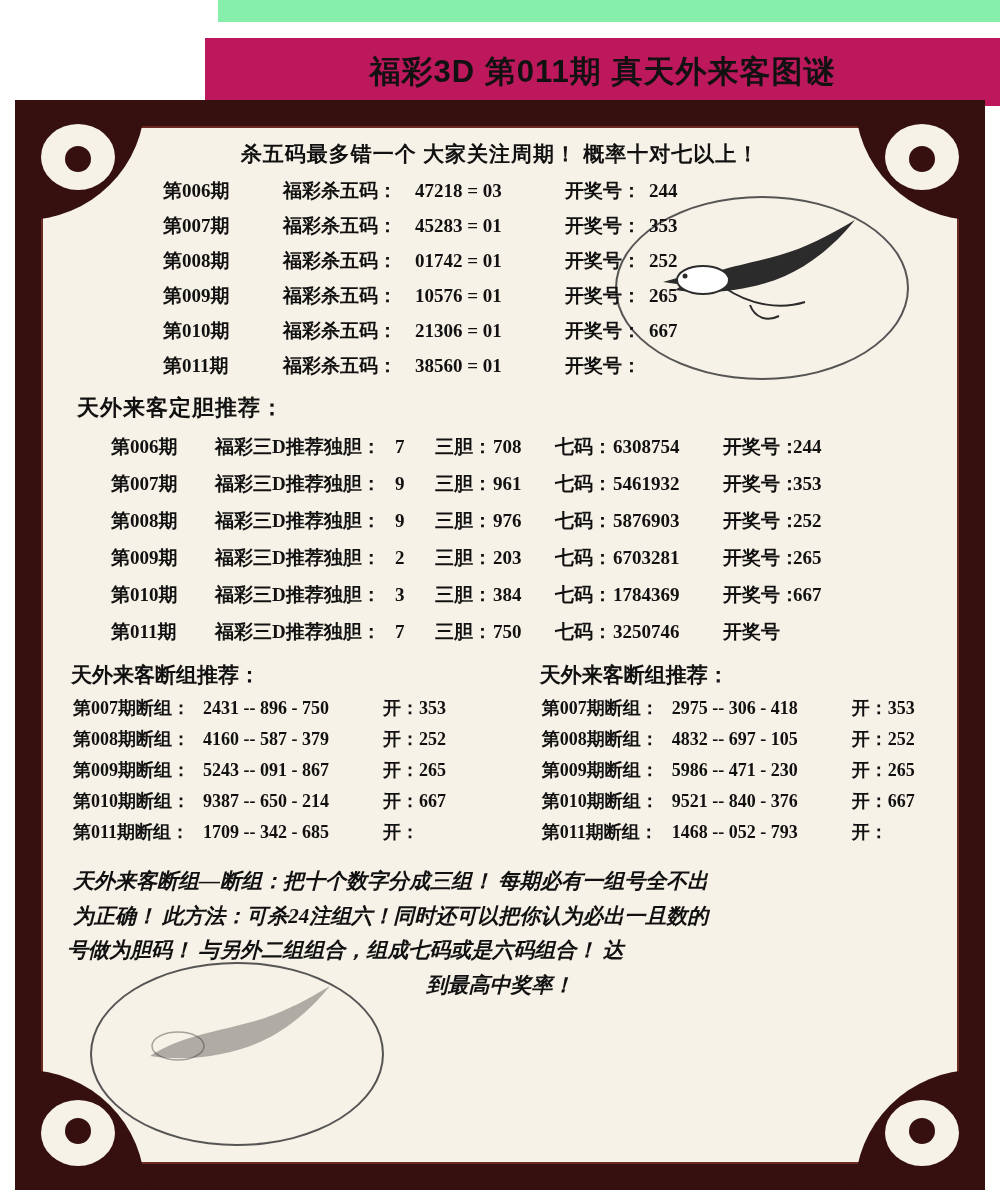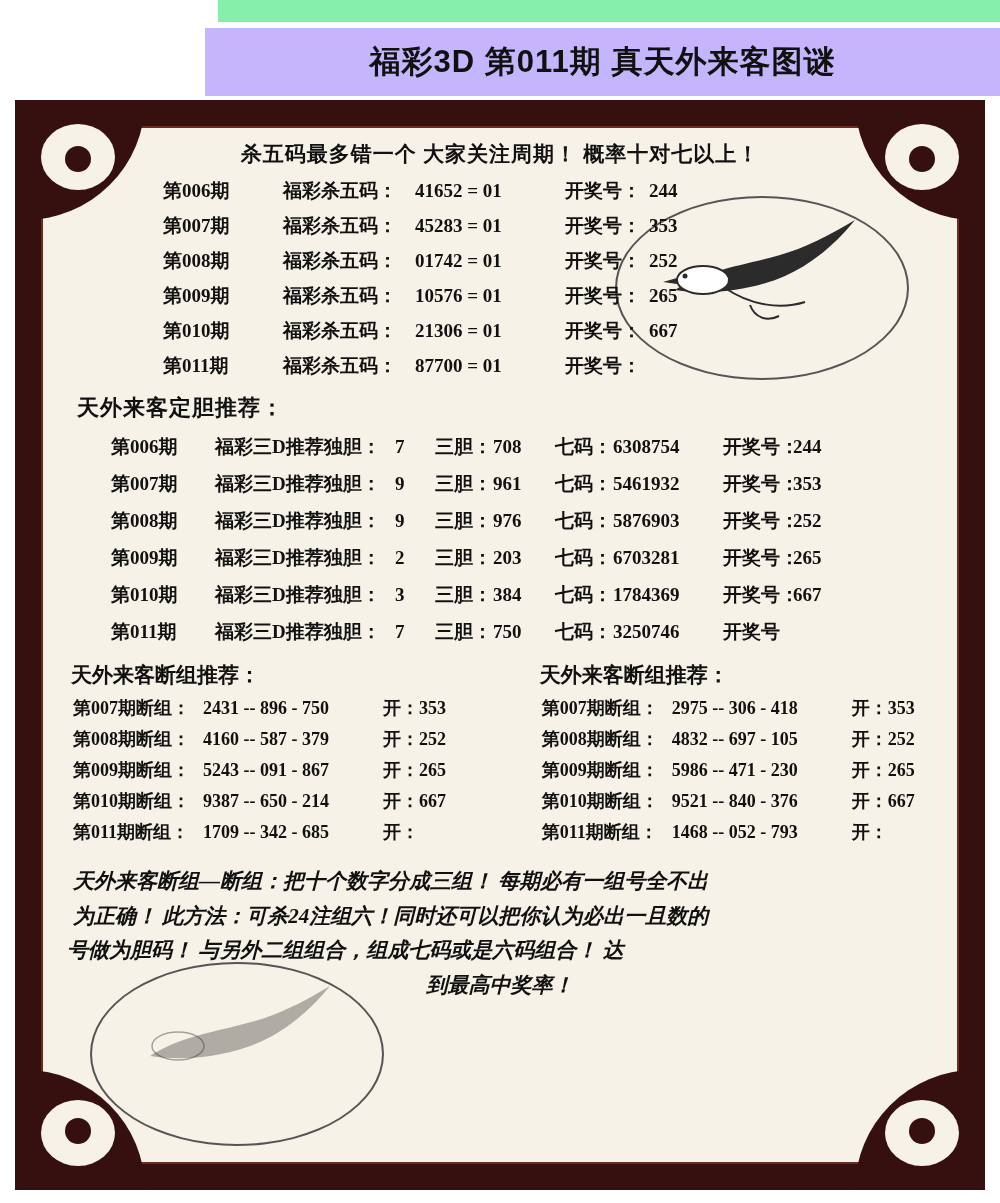--- a/index.html
+++ b/index.html
@@ -14,22 +14,22 @@
     position:absolute;left:218px;top:0;width:928px;height:22px;
     background:#86efac;
   }
   .watermark{
     position:absolute;right:4px;top:2px;
     background:#f5e000;color:#333;font-size:12px;
     font-family:"Liberation Sans",sans-serif;
     padding:1px 5px;border-radius:2px;letter-spacing:0px;
   }
   .title-bar{
-    position:absolute;left:205px;top:28px;width:795px;height:68px;
-    background:#c4b5fd;
+    position:absolute;left:205px;top:38px;width:795px;height:68px;
+    background:#be185d;
     display:flex;align-items:center;justify-content:center;
   }
   .title-bar .title{
     font-size:31px;font-weight:bold;color:#111;
     font-family:"Liberation Sans","DejaVu Sans",sans-serif;
     letter-spacing:1px;
   }
   .poster{
     position:absolute;left:15px;top:100px;width:970px;height:1090px;
     background:#f3ece0;
@@ -228,21 +228,21 @@
     <ellipse cx="48" cy="70" rx="26" ry="14" fill="none" stroke="#2b2b2b" stroke-width="1.5" opacity="0.4"></ellipse>
   </svg>
 
   <div class="content">
     <div class="slogan">杀五码最多错一个 大家关注周期！ 概率十对七以上！</div>
 
     <div class="kill-list">
       <div class="row">
         <span class="c-period">第006期</span>
         <span class="c-label">福彩杀五码：</span>
-        <span class="c-code">41652 = 01</span>
+        <span class="c-code">47218 = 03</span>
         <span class="c-openlabel">开奖号：</span>
         <span class="c-open">244</span>
       </div>
       <div class="row">
         <span class="c-period">第007期</span>
         <span class="c-label">福彩杀五码：</span>
         <span class="c-code">45283 = 01</span>
         <span class="c-openlabel">开奖号：</span>
         <span class="c-open">353</span>
       </div>
@@ -263,21 +263,21 @@
       <div class="row">
         <span class="c-period">第010期</span>
         <span class="c-label">福彩杀五码：</span>
         <span class="c-code">21306 = 01</span>
         <span class="c-openlabel">开奖号：</span>
         <span class="c-open">667</span>
       </div>
       <div class="row">
         <span class="c-period">第011期</span>
         <span class="c-label">福彩杀五码：</span>
-        <span class="c-code">87700 = 01</span>
+        <span class="c-code">38560 = 01</span>
         <span class="c-openlabel">开奖号：</span>
         <span class="c-open"></span>
       </div>
     </div>
 
     <div class="section-head">天外来客定胆推荐：</div>
 
     <div class="dan-list">
       <div class="row">
         <span class="c-period">第006期</span>

